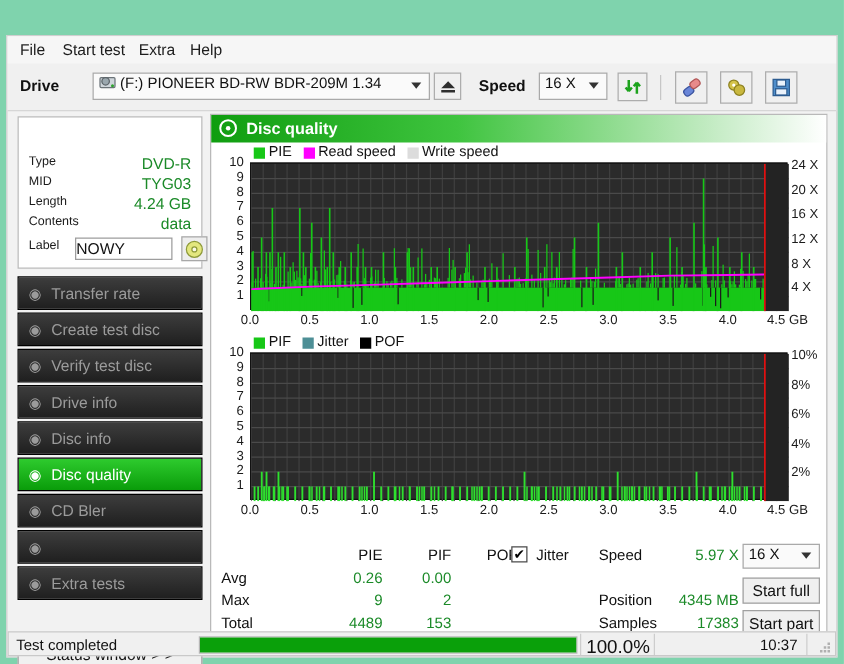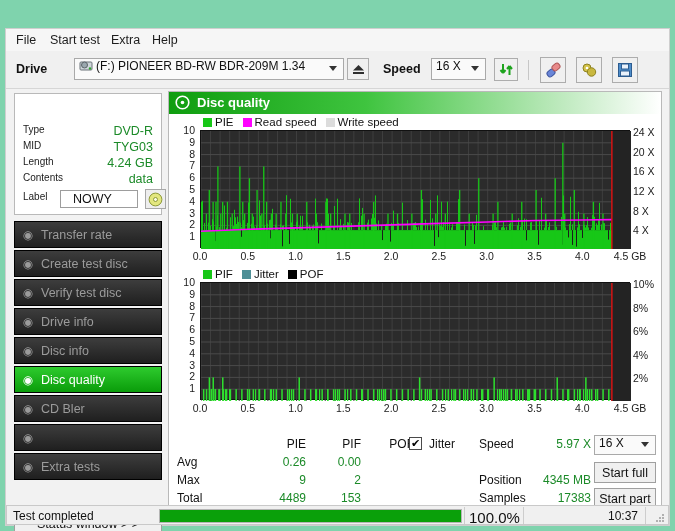--- a/index.html
+++ b/index.html
@@ -55,21 +55,21 @@
   .disc-panel { position:absolute; left:8px; top:64px; width:148px; height:122px;
                 background:#fff; border:1px solid #b9b9b9; }
   .disc-head { position:absolute; left:0; top:0; width:146px; height:24px; background:#fff;
                border-bottom:1px solid #d4d4d4; }
   .disc-head-txt { position:absolute; left:7px; top:4px; font-size:12.5px; font-weight:bold; color:#111; }
   .disc-refresh { position:absolute; right:4px; top:3px; width:20px; height:18px;
                   background:#eeeeee; border:1px solid #a8a8a8; display:flex; align-items:center; justify-content:center; }
   .drow { position:absolute; left:8px; font-size:10px; color:#1b1b1b; }
   .dval { position:absolute; right:8px; font-size:12.5px; color:#1b8a28; text-align:right; }
   .label-input { position:absolute; left:45px; top:96px; width:78px; height:18px; background:#fff;
-                 border:1px solid #9d9d9d; font-size:12.5px; color:#111; padding-left:12px; line-height:16px; }
+                 border:1px solid #9d9d9d; font-size:12.5px; color:#111; padding-left:0; line-height:16px; }
   .label-btn { position:absolute; left:130px; top:95px; width:21px; height:20px; background:#eeeeee;
                border:1px solid #a8a8a8; display:flex; align-items:center; justify-content:center; }
 
   
   .sb { position:absolute; left:8px; width:148px; height:27px;
         background:linear-gradient(#3d3d3d,#1f1f1f); border:1px solid #000;
         color:#9b9b9b; font-size:12.5px; display:flex; align-items:center; }
   .sb.active { background:linear-gradient(#2ecb2e,#0a9c0a); color:#fff; }
   .sb .ic { width:26px; text-align:center; font-size:12px; }
   .sb .tx { flex:1; }

